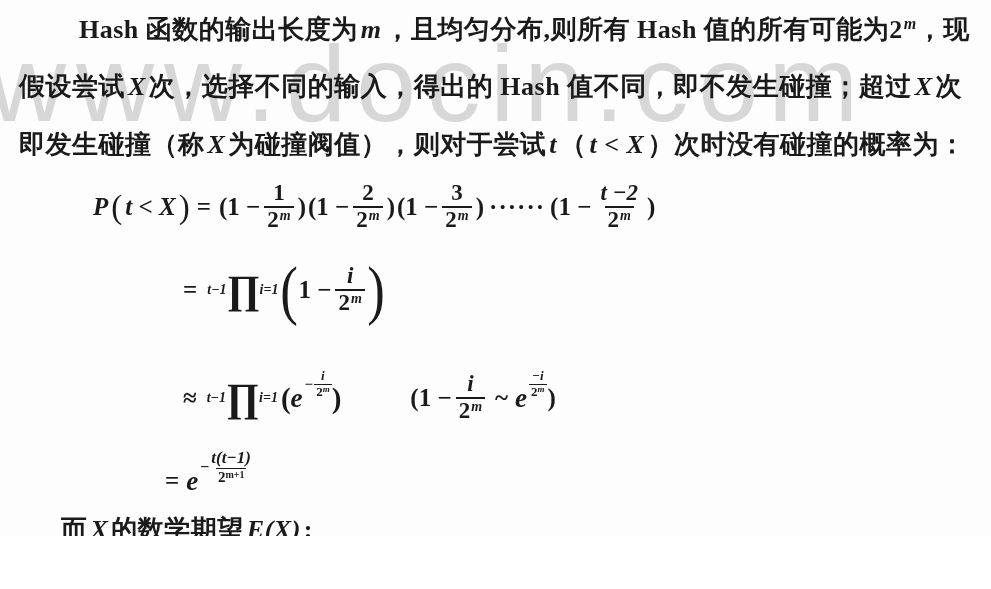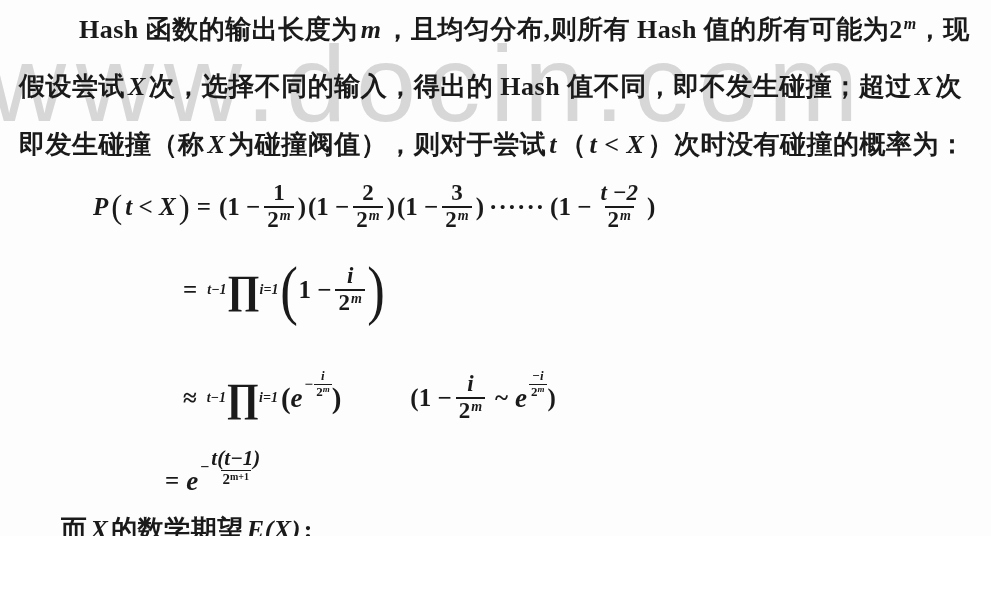--- a/index.html
+++ b/index.html
@@ -42,21 +42,21 @@
   .prod .psym{font-size:40px;line-height:0.85;font-weight:600;}
   .bigp{font-size:66px;font-weight:400;line-height:0;transform:scaleX(0.8);margin:0 -3px;}
   .paren{font-size:29px;line-height:0;}
   .ebase{font-size:27px;font-style:italic;font-weight:600;}
   .exp{display:inline-flex;align-items:center;transform:translateY(-14px);margin-left:2px;}
   .eminus{font-size:15px;margin-right:1px;}
   .efrac{display:inline-flex;flex-direction:column;align-items:center;line-height:1.1;}
   .efrac .enum{font-size:13px;font-style:italic;padding:0 1px;}
   .efrac .eden{border-top:1.5px solid #1a1a1a;font-size:13px;padding:0 2px;font-style:normal;}
   .eexp{font-size:9px;font-style:italic;position:relative;top:-4px;}
-  .f4 .efrac .enum{font-size:21px;}
+  .f4 .efrac .enum{font-size:17px;}
   .f4 .efrac .eden{font-size:15px;}
   .f4 .eexp{font-size:10px;font-style:normal;margin-top:24px;}
   .f4 .eminus{font-size:16px;}
   .note{margin-left:68px;display:inline-flex;align-items:center;}
 </style>
 </head>
 <body>
 
 <div class="page">
 

